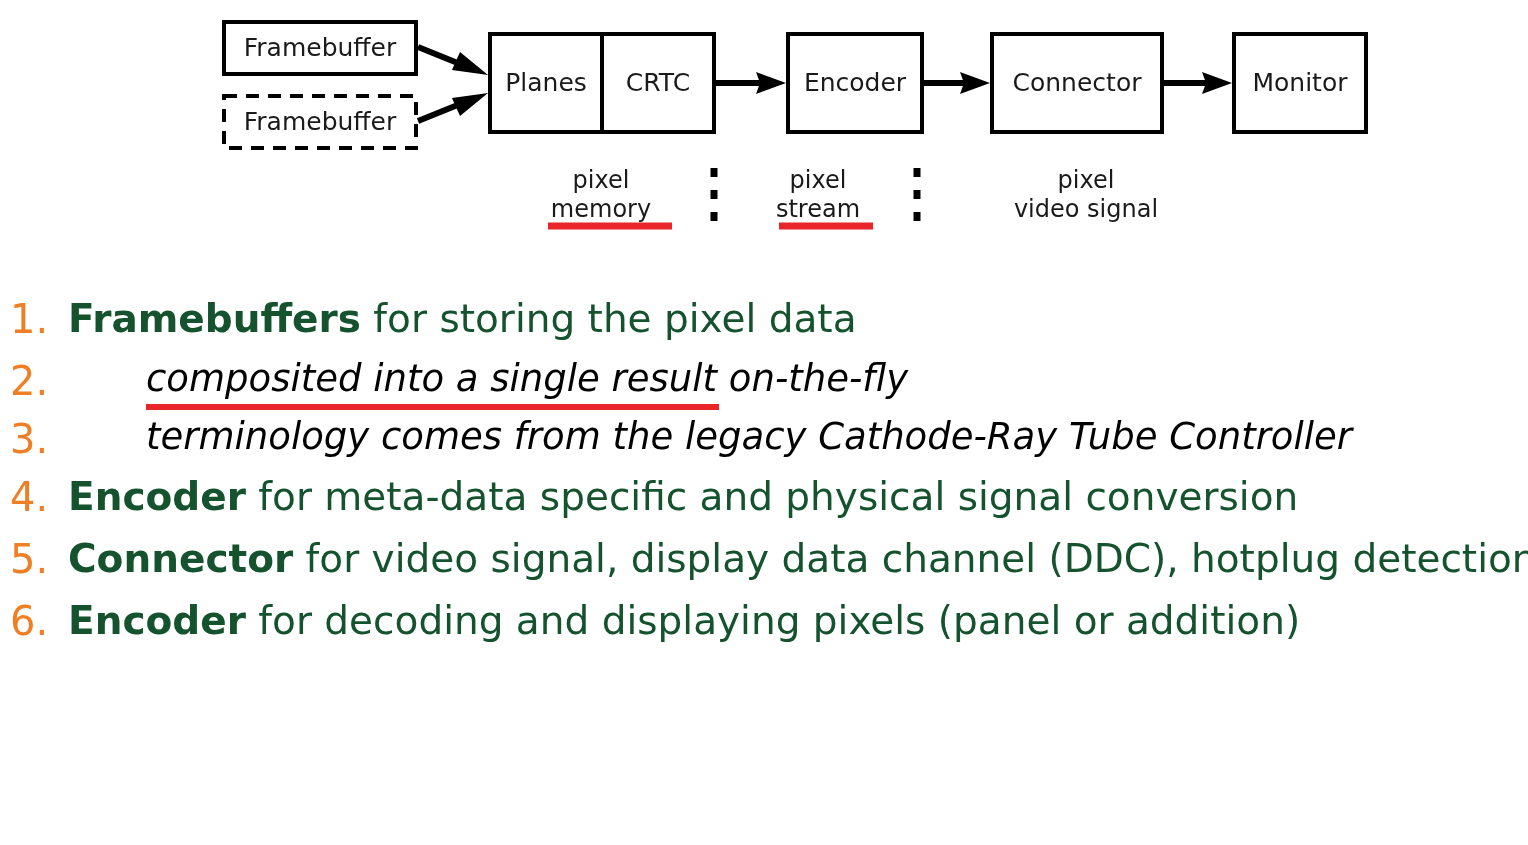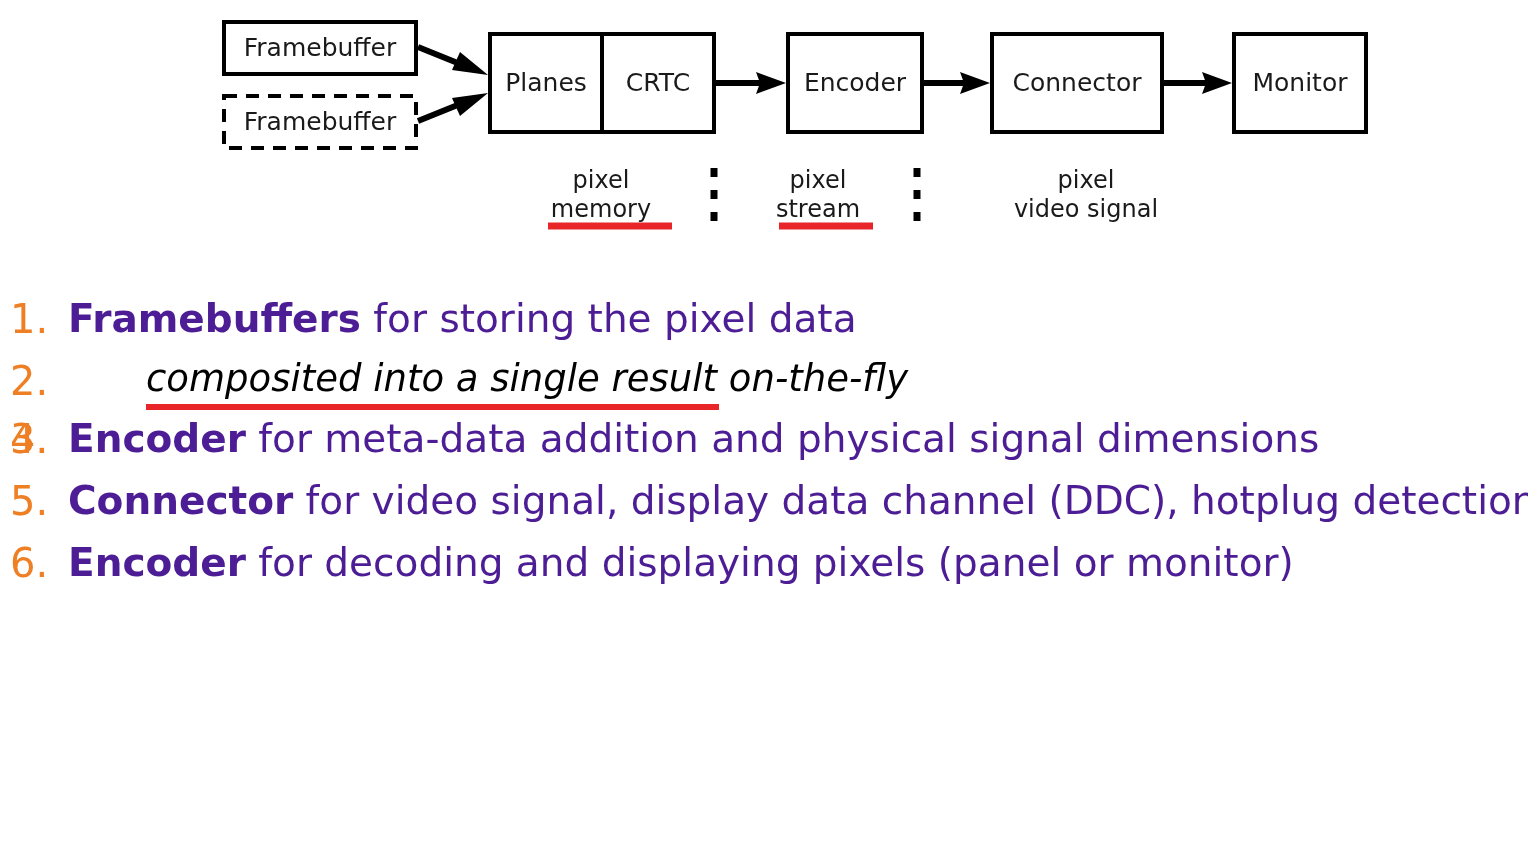--- a/index.html
+++ b/index.html
@@ -95,21 +95,21 @@
     font-size: 40px;
     line-height: 62px;
     font-family: "DejaVu Sans", sans-serif;
     font-weight: 400;
   }
   .line-main {
     font-size: 39px;
     line-height: 62px;
     white-space: nowrap;
     font-family: "DejaVu Sans", sans-serif;
-    color: #4c1d95;
+    color: #14532d;
   }
   .line-main .kw {
     font-weight: bold;
   }
   .line-sub {
     font-size: 37px;
     line-height: 58px;
     font-style: italic;
     white-space: nowrap;
     font-family: "DejaVu Sans", sans-serif;
@@ -230,30 +230,33 @@
 
   <div class="list-item">
     <span class="item-number">2.</span>
     <div class="sub-wrap">
       <div class="line-sub"><span class="underlined">composited into a single result</span><span> on-the-fly</span></div>
     </div>
   </div>
 
   <div class="list-item">
     <span class="item-number">3.</span>
+    <div class="sub-wrap">
+      <div class="line-sub"><span>terminology comes from the legacy Cathode-Ray Tube Controller</span></div>
+    </div>
   </div>
 
   <div class="list-item">
     <span class="item-number">4.</span>
-    <div class="line-main"><span class="kw">Encoder</span><span> for meta-data addition and physical signal dimensions</span></div>
+    <div class="line-main"><span class="kw">Encoder</span><span> for meta-data specific and physical signal conversion</span></div>
   </div>
 
   <div class="list-item">
     <span class="item-number">5.</span>
     <div class="line-main"><span class="kw">Connector</span><span> for video signal, display data channel (DDC), hotplug detection</span></div>
   </div>
 
   <div class="list-item">
     <span class="item-number">6.</span>
-    <div class="line-main"><span class="kw">Encoder</span><span> for decoding and displaying pixels (panel or monitor)</span></div>
+    <div class="line-main"><span class="kw">Encoder</span><span> for decoding and displaying pixels (panel or addition)</span></div>
   </div>
 
 </div>
 
 </body></html>

